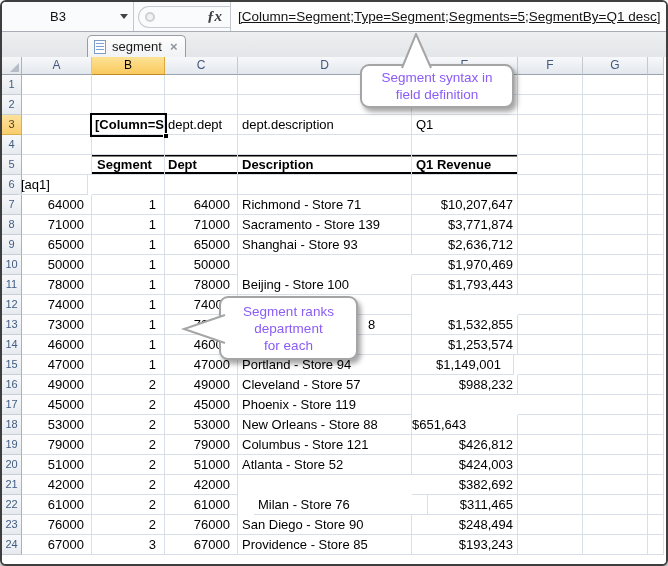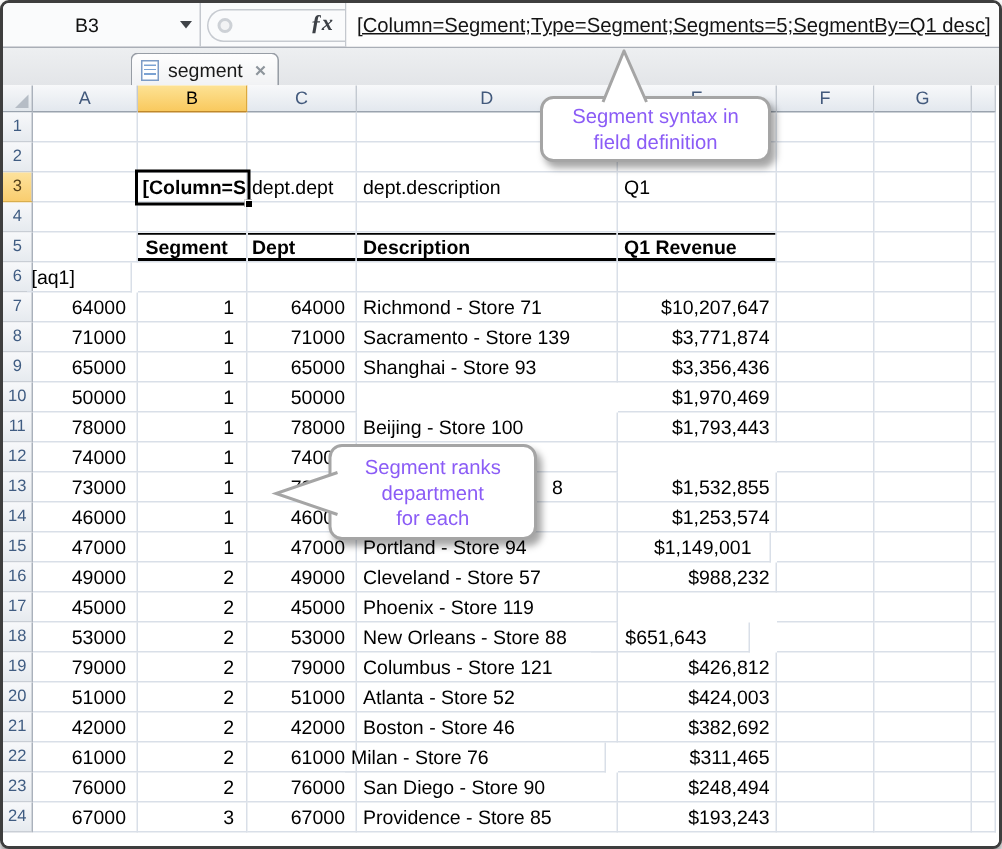--- a/index.html
+++ b/index.html
@@ -249,21 +249,21 @@
         <div class="cell" style="left: 516px; width: 65px; text-align: left; padding-left: 0px;"></div>
         <div class="cell" style="left: 581px; width: 65px; text-align: left; padding-left: 0px;"></div>
         <div class="cell" style="left: 646px; width: 16px; text-align: left; padding-left: 0px;"></div>
       </div>
       <div class="row" style="top: 178px;">
         <div class="row-hdr">9</div>
         <div class="cell" style="left: 20px; width: 70px; text-align: right; padding-right: 7px;">65000</div>
         <div class="cell" style="left: 90px; width: 73px; text-align: right; padding-right: 8px;">1</div>
         <div class="cell" style="left: 163px; width: 73px; text-align: right; padding-right: 7px;">65000</div>
         <div class="cell" style="left: 236px; width: 174px; text-align: left; padding-left: 4px;">Shanghai - Store 93</div>
-        <div class="cell" style="left: 410px; width: 106px; text-align: right; padding-right: 4px;">$3,356,436</div>
+        <div class="cell" style="left: 410px; width: 106px; text-align: right; padding-right: 4px;">$2,636,712</div>
         <div class="cell" style="left: 516px; width: 65px; text-align: left; padding-left: 0px;"></div>
         <div class="cell" style="left: 581px; width: 65px; text-align: left; padding-left: 0px;"></div>
         <div class="cell" style="left: 646px; width: 16px; text-align: left; padding-left: 0px;"></div>
       </div>
       <div class="row" style="top: 198px;">
         <div class="row-hdr">10</div>
         <div class="cell" style="left: 20px; width: 70px; text-align: right; padding-right: 7px;">50000</div>
         <div class="cell" style="left: 90px; width: 73px; text-align: right; padding-right: 8px;">1</div>
         <div class="cell" style="left: 163px; width: 73px; text-align: right; padding-right: 7px;">50000</div>
         <div class="cell" style="left: 410px; width: 106px; text-align: right; padding-right: 4px;">$1,970,469</div>
@@ -345,21 +345,21 @@
         <div class="cell" style="left: 516px; width: 65px; text-align: left; padding-left: 0px;"></div>
         <div class="cell" style="left: 581px; width: 65px; text-align: left; padding-left: 0px;"></div>
         <div class="cell" style="left: 646px; width: 16px; text-align: left; padding-left: 0px;"></div>
       </div>
       <div class="row" style="top: 358px;">
         <div class="row-hdr">18</div>
         <div class="cell" style="left: 20px; width: 70px; text-align: right; padding-right: 7px;">53000</div>
         <div class="cell" style="left: 90px; width: 73px; text-align: right; padding-right: 8px;">2</div>
         <div class="cell" style="left: 163px; width: 73px; text-align: right; padding-right: 7px;">53000</div>
         <div class="cell" style="left: 236px; width: 174px; text-align: left; padding-left: 4px;">New Orleans - Store 88</div>
-        <div class="cell" style="left: 392px; width: 106px; text-align: center; padding-right: 5px;">$651,643</div>
+        <div class="cell" style="left: 410px; width: 106px; text-align: left; padding-right: 5px;">$651,643</div>
         <div class="cell" style="left: 516px; width: 65px; text-align: left; padding-left: 0px;"></div>
         <div class="cell" style="left: 581px; width: 65px; text-align: left; padding-left: 0px;"></div>
         <div class="cell" style="left: 646px; width: 16px; text-align: left; padding-left: 0px;"></div>
       </div>
       <div class="row" style="top: 378px;">
         <div class="row-hdr">19</div>
         <div class="cell" style="left: 20px; width: 70px; text-align: right; padding-right: 7px;">79000</div>
         <div class="cell" style="left: 90px; width: 73px; text-align: right; padding-right: 8px;">2</div>
         <div class="cell" style="left: 163px; width: 73px; text-align: right; padding-right: 7px;">79000</div>
         <div class="cell" style="left: 236px; width: 174px; text-align: left; padding-left: 4px;">Columbus - Store 121</div>
@@ -377,32 +377,31 @@
         <div class="cell" style="left: 410px; width: 106px; text-align: right; padding-right: 4px;">$424,003</div>
         <div class="cell" style="left: 516px; width: 65px; text-align: left; padding-left: 0px;"></div>
         <div class="cell" style="left: 581px; width: 65px; text-align: left; padding-left: 0px;"></div>
         <div class="cell" style="left: 646px; width: 16px; text-align: left; padding-left: 0px;"></div>
       </div>
       <div class="row" style="top: 418px;">
         <div class="row-hdr">21</div>
         <div class="cell" style="left: 20px; width: 70px; text-align: right; padding-right: 7px;">42000</div>
         <div class="cell" style="left: 90px; width: 73px; text-align: right; padding-right: 8px;">2</div>
         <div class="cell" style="left: 163px; width: 73px; text-align: right; padding-right: 7px;">42000</div>
-        <div class="cell" style="left: 236px; width: 174px; text-align: left; padding-left: 4px;">Boston - Store 46</div>
         <div class="cell" style="left: 410px; width: 106px; text-align: right; padding-right: 4px;">$382,692</div>
         <div class="cell" style="left: 516px; width: 65px; text-align: left; padding-left: 0px;"></div>
         <div class="cell" style="left: 581px; width: 65px; text-align: left; padding-left: 0px;"></div>
         <div class="cell" style="left: 646px; width: 16px; text-align: left; padding-left: 0px;"></div>
       </div>
       <div class="row" style="top: 438px;">
         <div class="row-hdr">22</div>
         <div class="cell" style="left: 20px; width: 70px; text-align: right; padding-right: 7px;">61000</div>
         <div class="cell" style="left: 90px; width: 73px; text-align: right; padding-right: 8px;">2</div>
         <div class="cell" style="left: 163px; width: 73px; text-align: right; padding-right: 7px;">61000</div>
-        <div class="cell" style="left: 228px; width: 174px; text-align: left; padding-left: 4px;">Milan - Store 76</div>
+        <div class="cell" style="left: 252px; width: 174px; text-align: left; padding-left: 4px;">Milan - Store 76</div>
         <div class="cell" style="left: 410px; width: 106px; text-align: right; padding-right: 4px;">$311,465</div>
         <div class="cell" style="left: 516px; width: 65px; text-align: left; padding-left: 0px;"></div>
         <div class="cell" style="left: 581px; width: 65px; text-align: left; padding-left: 0px;"></div>
         <div class="cell" style="left: 646px; width: 16px; text-align: left; padding-left: 0px;"></div>
       </div>
       <div class="row" style="top: 458px;">
         <div class="row-hdr">23</div>
         <div class="cell" style="left: 20px; width: 70px; text-align: right; padding-right: 7px;">76000</div>
         <div class="cell" style="left: 90px; width: 73px; text-align: right; padding-right: 8px;">2</div>
         <div class="cell" style="left: 163px; width: 73px; text-align: right; padding-right: 7px;">76000</div>

